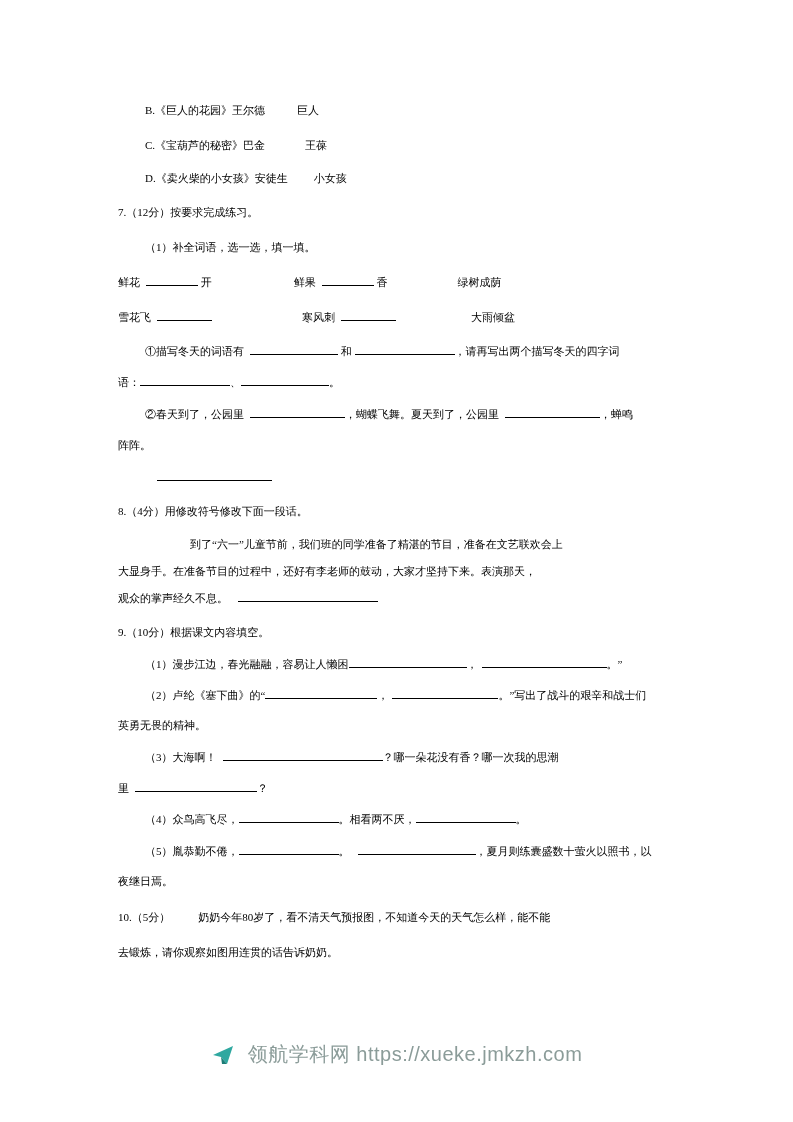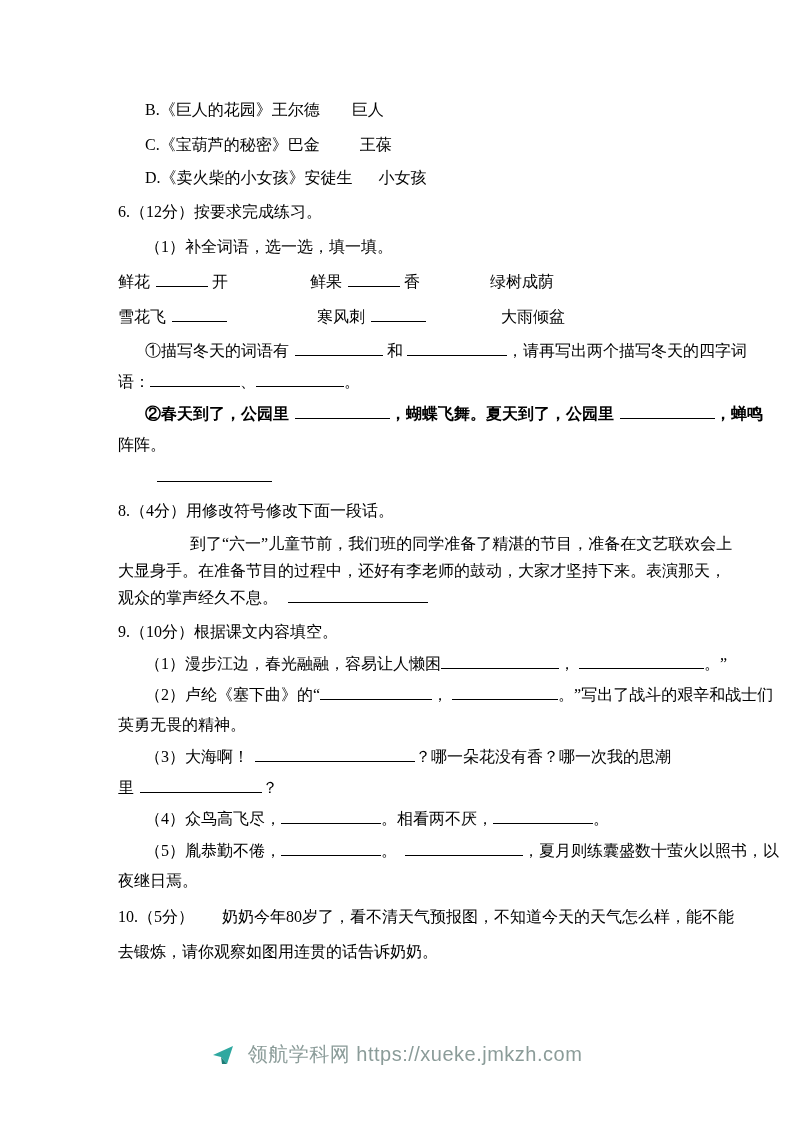--- a/index.html
+++ b/index.html
@@ -10,21 +10,21 @@
     color:#000000;
   }
   .page {
     position:relative;
     width:793px; height:1122px;
     background:#ffffff;
     overflow:hidden;
   }
   .content {
     padding:94px 95px 0 118px;
-    font-size:16px;
+    font-size:11px;
   }
   .line {
     line-height:32px;
     white-space:nowrap;
   }
   .blank {
     display:inline-block;
     height:11px;
     border-bottom:1px solid #000;
   }
@@ -47,27 +47,27 @@
 </head>
 <body>
 
 <div class="page">
 
   <div class="content">
 
   <div class="line" style="padding-left: 27px;"><span>B.《巨人的花园》王尔德</span><span class="gap" style="width: 32px;"></span><span>巨人</span></div>
       <div class="line" style="padding-left: 27px; margin-top: 3px;"><span>C.《宝葫芦的秘密》巴金</span><span class="gap" style="width: 40px;"></span><span>王葆</span></div>
       <div class="line" style="padding-left: 27px; margin-top: 1px;"><span>D.《卖火柴的小女孩》安徒生</span><span class="gap" style="width: 26px;"></span><span>小女孩</span></div>
-      <div class="line" style="margin-top: 2px;"><span>6.（12分）按要求完成练习。</span></div>
+      <div class="line" style="margin-top: 2px;"><span>7.（12分）按要求完成练习。</span></div>
       <div class="line" style="padding-left: 27px; margin-top: 3px;"><span>（1）补全词语，选一选，填一填。</span></div>
       <div class="line" style="margin-top: 3px;"><span>鲜花</span><span class="gap" style="width: 6px;"></span><span class="blank" style="width: 52px;"></span><span> 开</span><span class="gap" style="width: 82px;"></span><span>鲜果</span><span class="gap" style="width: 6px;"></span><span class="blank" style="width: 52px;"></span><span> 香</span><span class="gap" style="width: 70px;"></span><span>绿树成荫</span></div>
       <div class="line" style="margin-top: 3px;"><span>雪花飞</span><span class="gap" style="width: 6px;"></span><span class="blank" style="width: 55px;"></span><span class="gap" style="width: 90px;"></span><span>寒风刺</span><span class="gap" style="width: 6px;"></span><span class="blank" style="width: 55px;"></span><span class="gap" style="width: 75px;"></span><span>大雨倾盆</span></div>
       <div class="line" style="padding-left: 27px; margin-top: 2px;"><span>①描写冬天的词语有</span><span class="gap" style="width: 6px;"></span><span class="blank" style="width: 88px;"></span><span> 和 </span><span class="blank" style="width: 100px;"></span><span>，请再写出两个描写冬天的四字词</span></div>
       <div class="line" style="margin-top: -1px;"><span>语：</span><span class="blank" style="width: 90px;"></span><span>、</span><span class="blank" style="width: 88px;"></span><span>。</span></div>
-      <div class="line" style="padding-left: 27px; font-weight: bold;"><span>②春天到了，公园里</span><span class="gap" style="width: 6px;"></span><span class="blank" style="width: 95px;"></span><span>，蝴蝶飞舞。夏天到了，公园里</span><span class="gap" style="width: 6px;"></span><span class="blank" style="width: 95px;"></span><span>，蝉鸣</span></div>
+      <div class="line" style="padding-left: 27px;"><span>②春天到了，公园里</span><span class="gap" style="width: 6px;"></span><span class="blank" style="width: 95px;"></span><span>，蝴蝶飞舞。夏天到了，公园里</span><span class="gap" style="width: 6px;"></span><span class="blank" style="width: 95px;"></span><span>，蝉鸣</span></div>
       <div class="line" style="margin-top: -1px;"><span>阵阵。</span></div>
       <div class="line" style="padding-left: 27px;"><span class="gap" style="width: 12px;"></span><span class="blank" style="width: 115px;"></span></div>
       <div class="line" style="margin-top: 2px;"><span>8.（4分）用修改符号修改下面一段话。</span></div>
       <div class="line" style="padding-left: 72px; margin-top: 1px;"><span>到了“六一”儿童节前，我们班的同学准备了精湛的节目，准备在文艺联欢会上</span></div>
       <div class="line" style="margin-top: -5px;"><span>大显身手。在准备节目的过程中，还好有李老师的鼓动，大家才坚持下来。表演那天，</span></div>
       <div class="line" style="margin-top: -5px;"><span>观众的掌声经久不息。</span><span class="gap" style="width: 10px;"></span><span class="blank" style="width: 140px;"></span></div>
       <div class="line" style="margin-top: 2px;"><span>9.（10分）根据课文内容填空。</span></div>
       <div class="line" style="padding-left: 27px;"><span>（1）漫步江边，春光融融，容易让人懒困</span><span class="blank" style="width: 118px;"></span><span>，</span><span class="gap" style="width: 4px;"></span><span class="blank" style="width: 125px;"></span><span>。”</span></div>
       <div class="line" style="padding-left: 27px; margin-top: -1px;"><span>（2）卢纶《塞下曲》的“</span><span class="blank" style="width: 112px;"></span><span>，</span><span class="gap" style="width: 4px;"></span><span class="blank" style="width: 106px;"></span><span>。”写出了战斗的艰辛和战士们</span></div>
       <div class="line" style="margin-top: -2px;"><span>英勇无畏的精神。</span></div>

